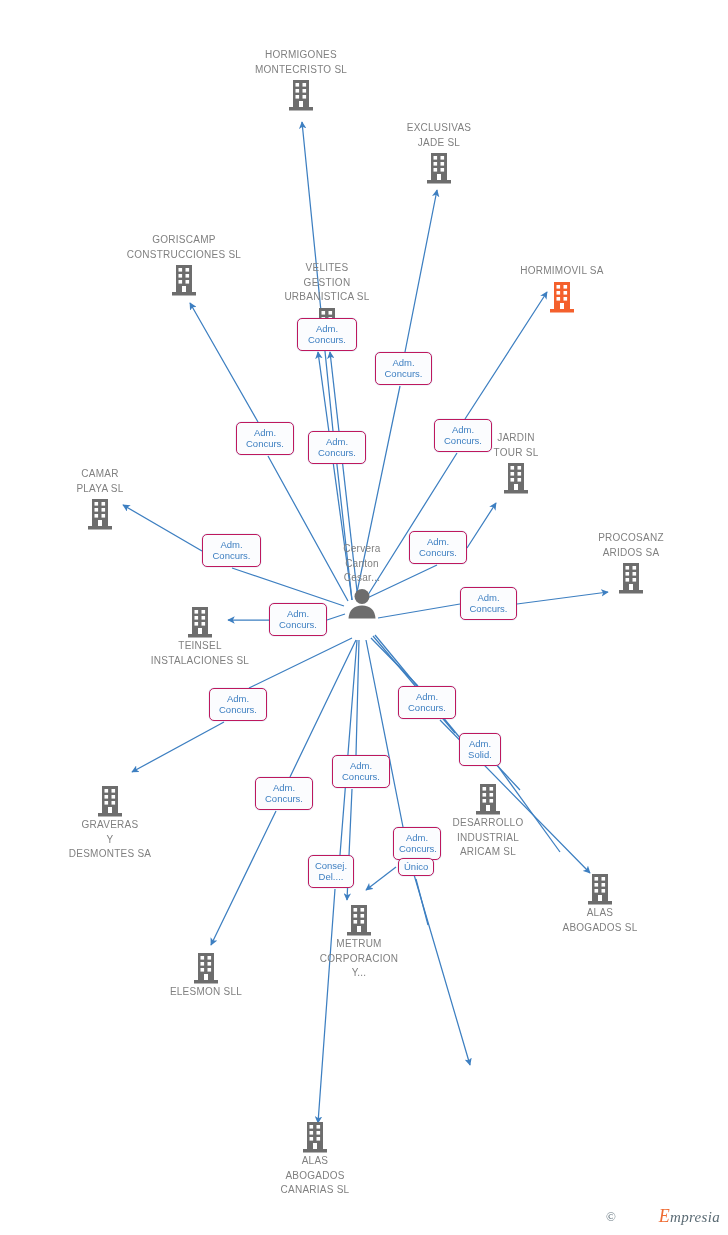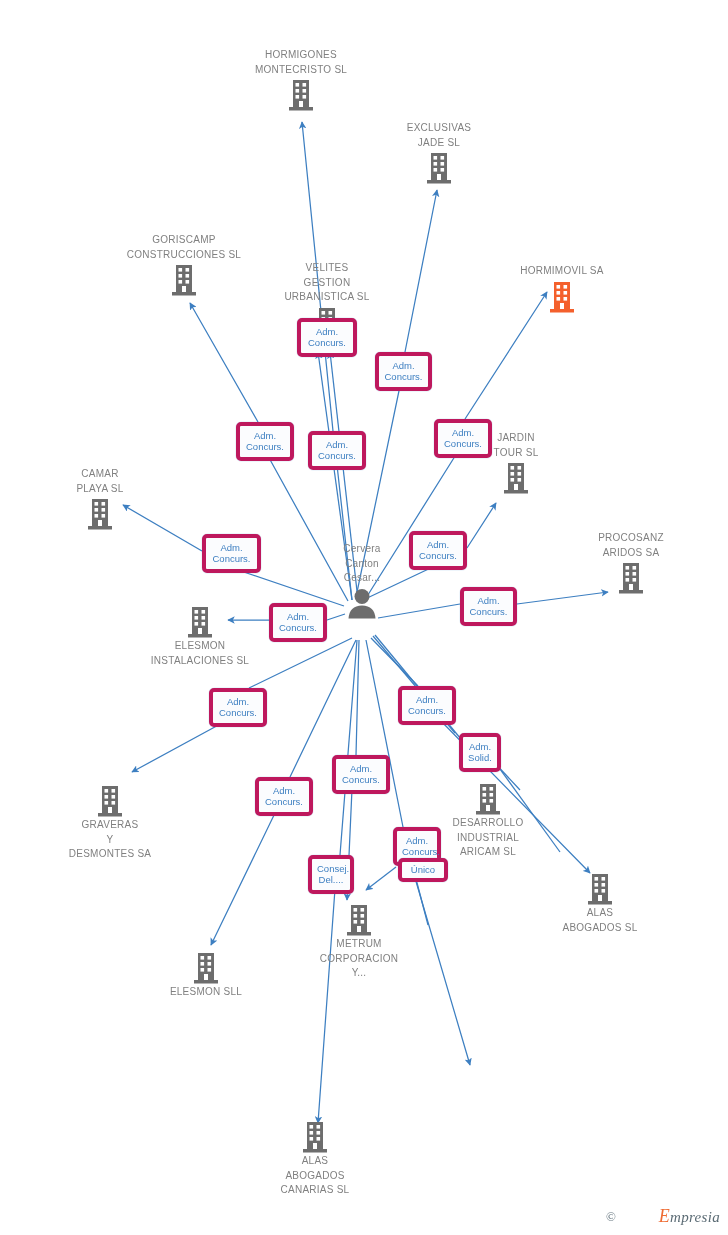--- a/index.html
+++ b/index.html
@@ -43,21 +43,21 @@
     letter-spacing: 0.25px;
     white-space: pre-line;
   }
   .node.company .label { color: #808080; }
   .node.focus .label { color: #808080; margin-top: 32px; }
   .node.person .label { color: #808080; }
   .label-above .label { margin-bottom: 1px; }
   .edge-label {
     position: absolute;
     box-sizing: border-box;
-    border: 4px solid #be185d;
+    border: 1px solid #be185d;
     border-radius: 5px;
     background: #fbfcfe;
     color: #3d7fc1;
     font-size: 9.5px;
     line-height: 11px;
     text-align: center;
     padding: 4px 5px 5px 5px;
     white-space: pre-line;
     box-shadow: 0 0 0 0.5px rgba(74,144,217,0.18);
   }
@@ -309,21 +309,21 @@
             <rect x="9.5" y="5" width="3.6" height="3.6"></rect>
             <rect x="16.5" y="5" width="3.6" height="3.6"></rect>
             <rect x="9.5" y="11" width="3.6" height="3.6"></rect>
             <rect x="16.5" y="11" width="3.6" height="3.6"></rect>
             <rect x="9.5" y="17" width="3.6" height="3.6"></rect>
             <rect x="16.5" y="17" width="3.6" height="3.6"></rect>
             <rect x="13" y="23" width="4" height="6"></rect>
           </g>
         </svg>
     </span>
-    <span class="label">ELESMON
+    <span class="label">TEINSEL
 INSTALACIONES SL</span>
   </div>
 
   <div class="node company" style="left:110px; top:784px;">
     <span class="glyph">
       <svg width="30" height="34" viewBox="0 0 30 34">
           <g fill="#6d6d6d">
             <rect x="7" y="2" width="16" height="27"></rect>
             <rect x="3" y="29" width="24" height="3.5"></rect>
           </g>
@@ -495,20 +495,20 @@
   <div class="edge-label" style="left:459px; top:733px; width:42px;">Adm.
 Solid.</div>
   <div class="edge-label" style="left:332px; top:755px; width:58px;">Adm.
 Concurs.</div>
   <div class="edge-label" style="left:255px; top:777px; width:58px;">Adm.
 Concurs.</div>
   <div class="edge-label" style="left:393px; top:827px; width:48px;">Adm.
 Concurs.</div>
   <div class="edge-label" style="left:308px; top:855px; width:46px;">Consej.
 Del....</div>
-  <div class="edge-label small" style="left:398px; top:858px; width:50px;">Único</div>
+  <div class="edge-label small" style="left:398px; top:858px; width:36px;">Único</div>
 
   <div class="watermark">
     <span class="c">©</span>
     <span class="brand"><span class="e">E</span><span>mpresia</span></span>
   </div>
 
 </div>
 
 </body></html>

